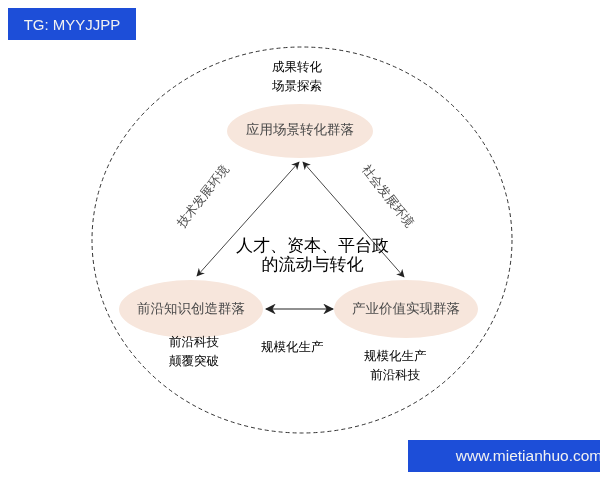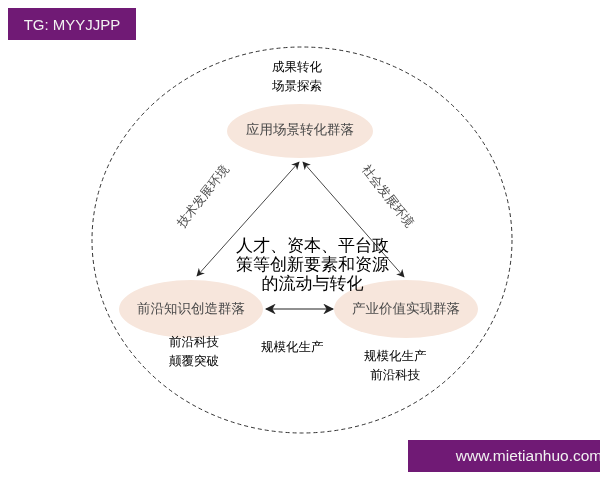--- a/index.html
+++ b/index.html
@@ -1,18 +1,18 @@
 <!DOCTYPE html>
 <html><head>
 <meta charset="utf-8">
 <style>
   html, body { margin:0; padding:0; }
   body { width:600px; height:480px; background:#ffffff; position:relative; overflow:hidden;
          font-family:"DejaVu Sans", sans-serif; color:#4a4a4a; }
-  .wm { position:absolute; background:#701a75; color:#f2f2f2; font-family:"Liberation Sans", sans-serif;
+  .wm { position:absolute; background:#1d4ed8; color:#f2f2f2; font-family:"Liberation Sans", sans-serif;
         font-size:15px; display:flex; align-items:center; justify-content:center; }
   #wm-tl { left:8px; top:8px; width:128px; height:32px; }
   #wm-br { left:408px; top:440px; width:184px; height:32px; font-size:15.5px;padding-left:29px; }
   svg#diagram { position:absolute; left:0; top:0; }
   .lbl { position:absolute; font-size:12.5px; line-height:19px; color:#000000; text-align:center; white-space:nowrap; }
   .node-text { position:absolute; font-size:13.5px; color:#4a4a4a; text-align:right; white-space:nowrap;
                transform:translate(-50%,-50%); }
   .rot { position:absolute; font-size:12.5px; color:#4a4a4a; white-space:nowrap; transform-origin:center center; }
 </style>
 </head>
@@ -42,21 +42,20 @@
 
 <div class="node-text" style="left:300px; top:130px;">应用场景转化群落</div>
 <div class="node-text" style="left:191px; top:309px;">前沿知识创造群落</div>
 <div class="node-text" style="left:406px; top:309px;">产业价值实现群落</div>
 
 <div class="rot" style="left:166px; top:188px; transform:rotate(-52deg);">技术发展环境</div>
 <div class="rot" style="left:350px; top:188px; transform:rotate(52deg);">社会发展环境</div>
 
 <div class="lbl" style="left:236px; top:236px; font-size:17px;">
   <div>人才、资本、平台政</div>
-  <div>策等创新要素和资源</div>
   <div>的流动与转化</div>
 </div>
 
 <div class="lbl" style="left:261px; top:337px;">规模化生产</div>
 
 <div class="lbl" style="left:169px; top:332px;">
   <div>前沿科技</div>
   <div>颠覆突破</div>
 </div>
 

